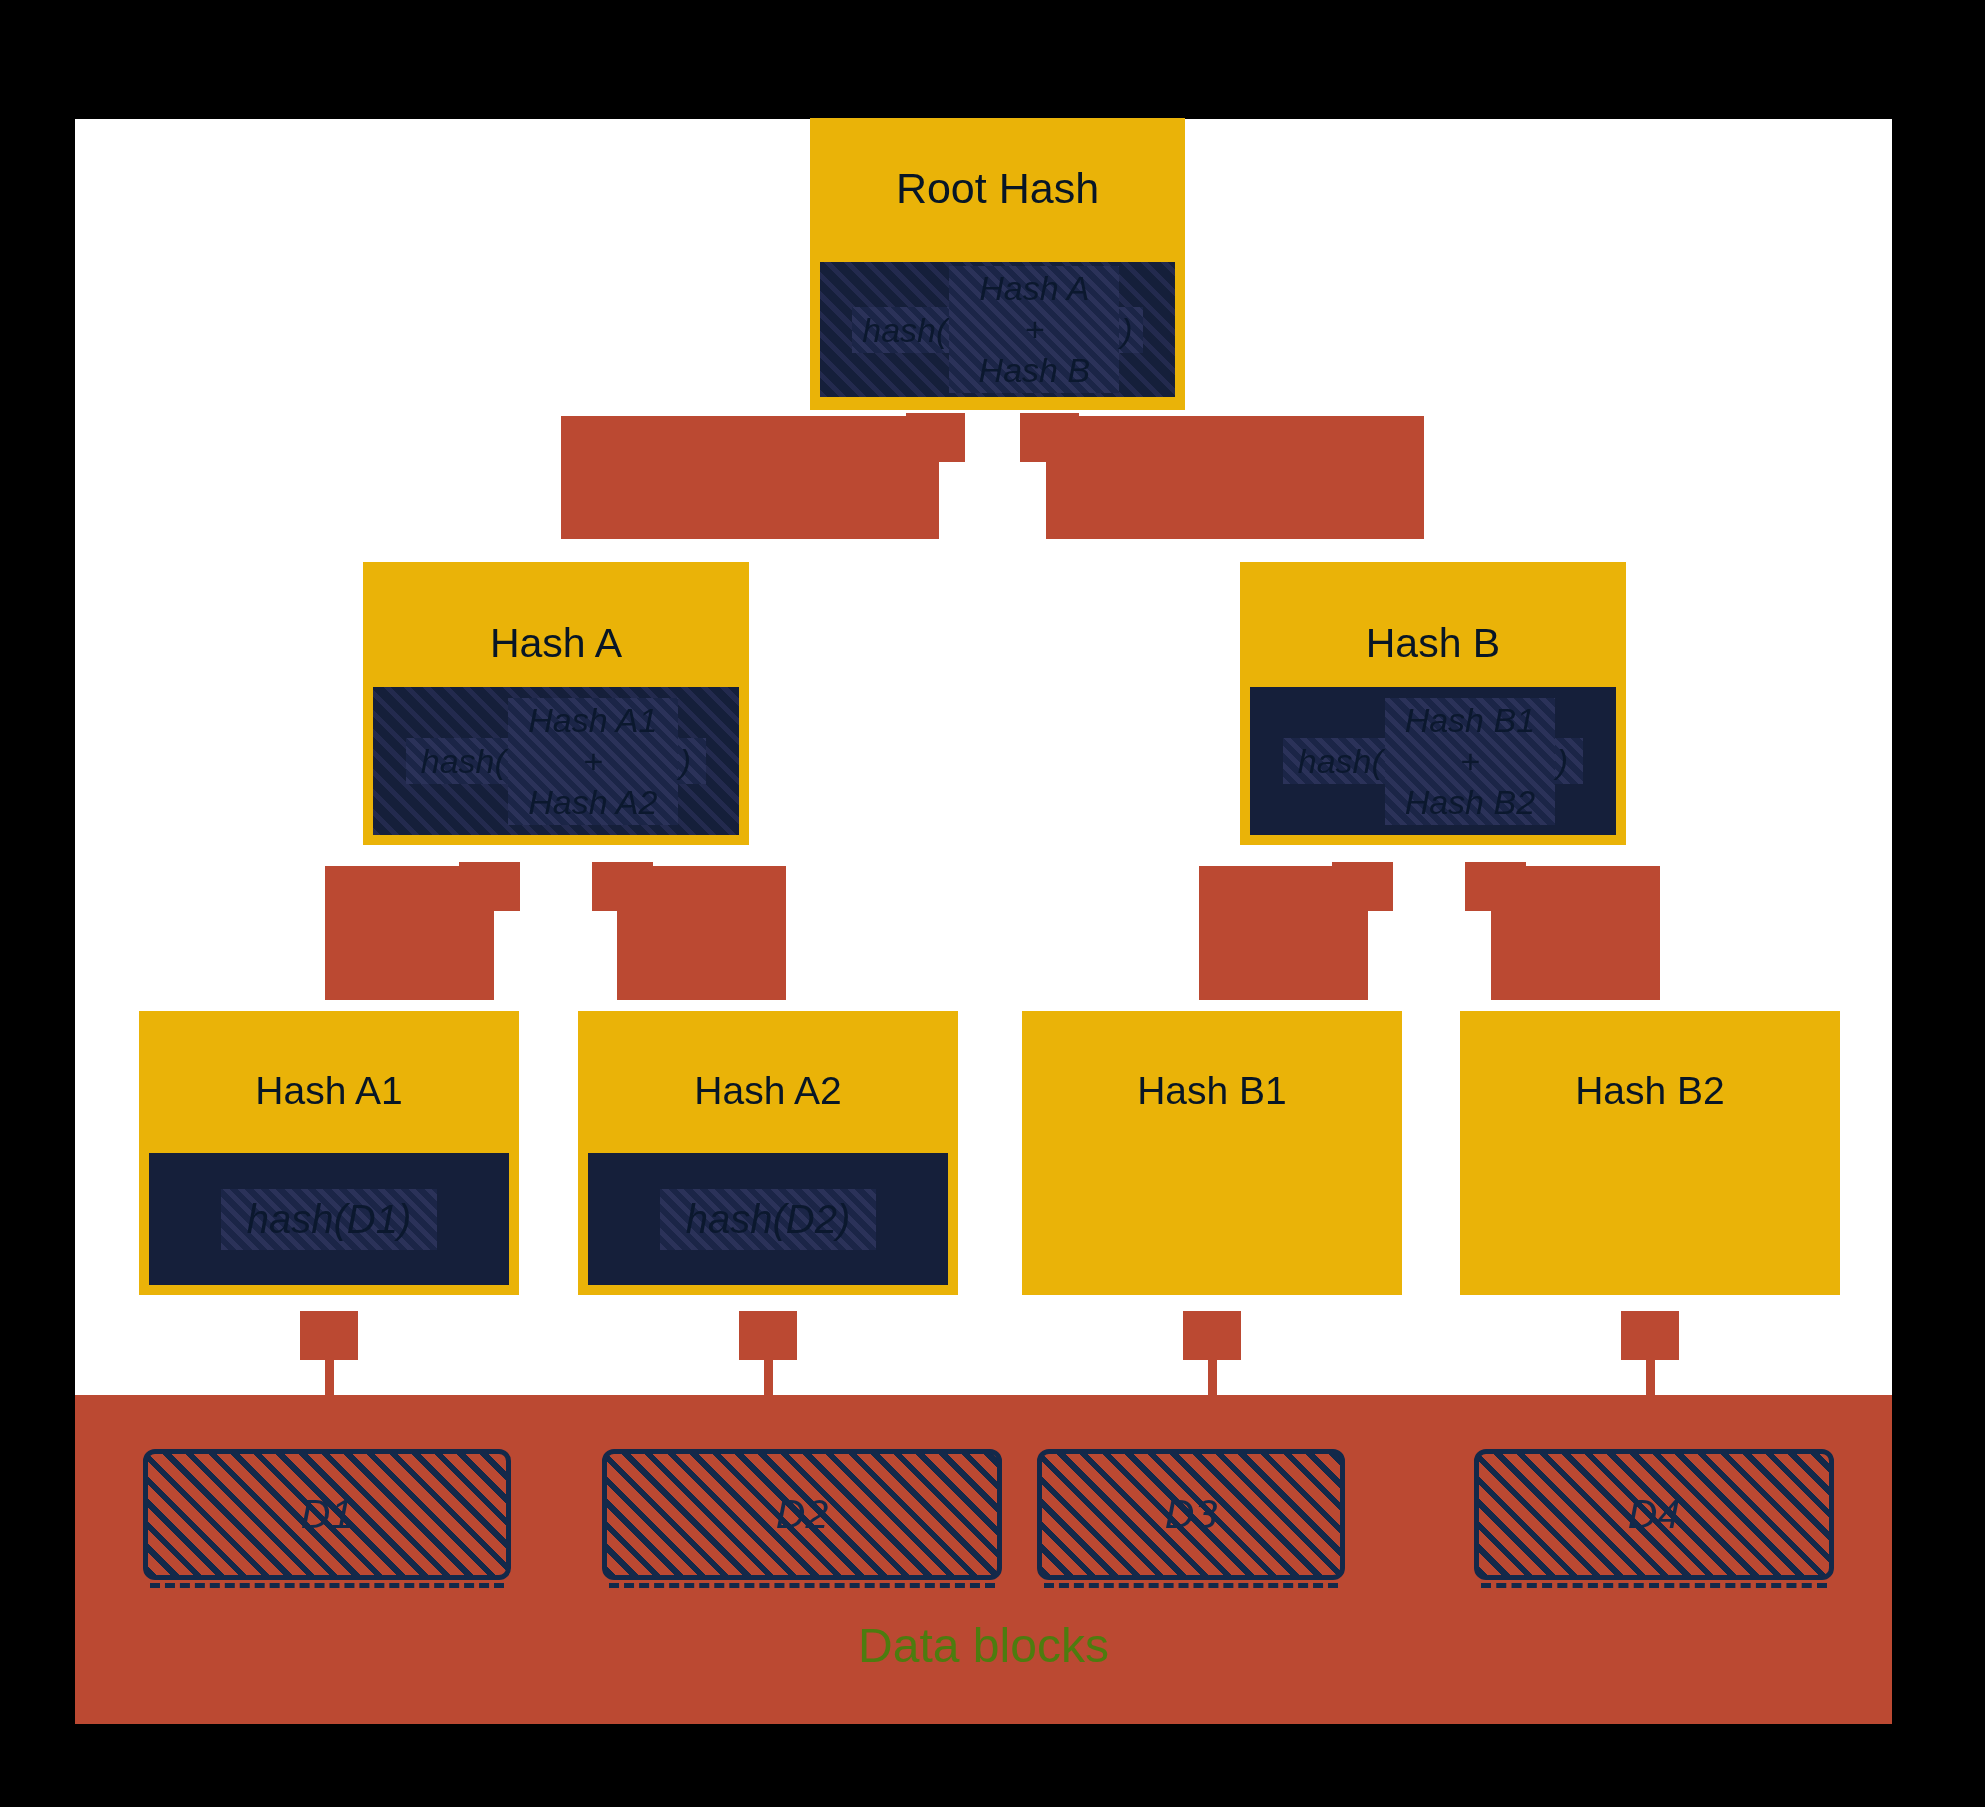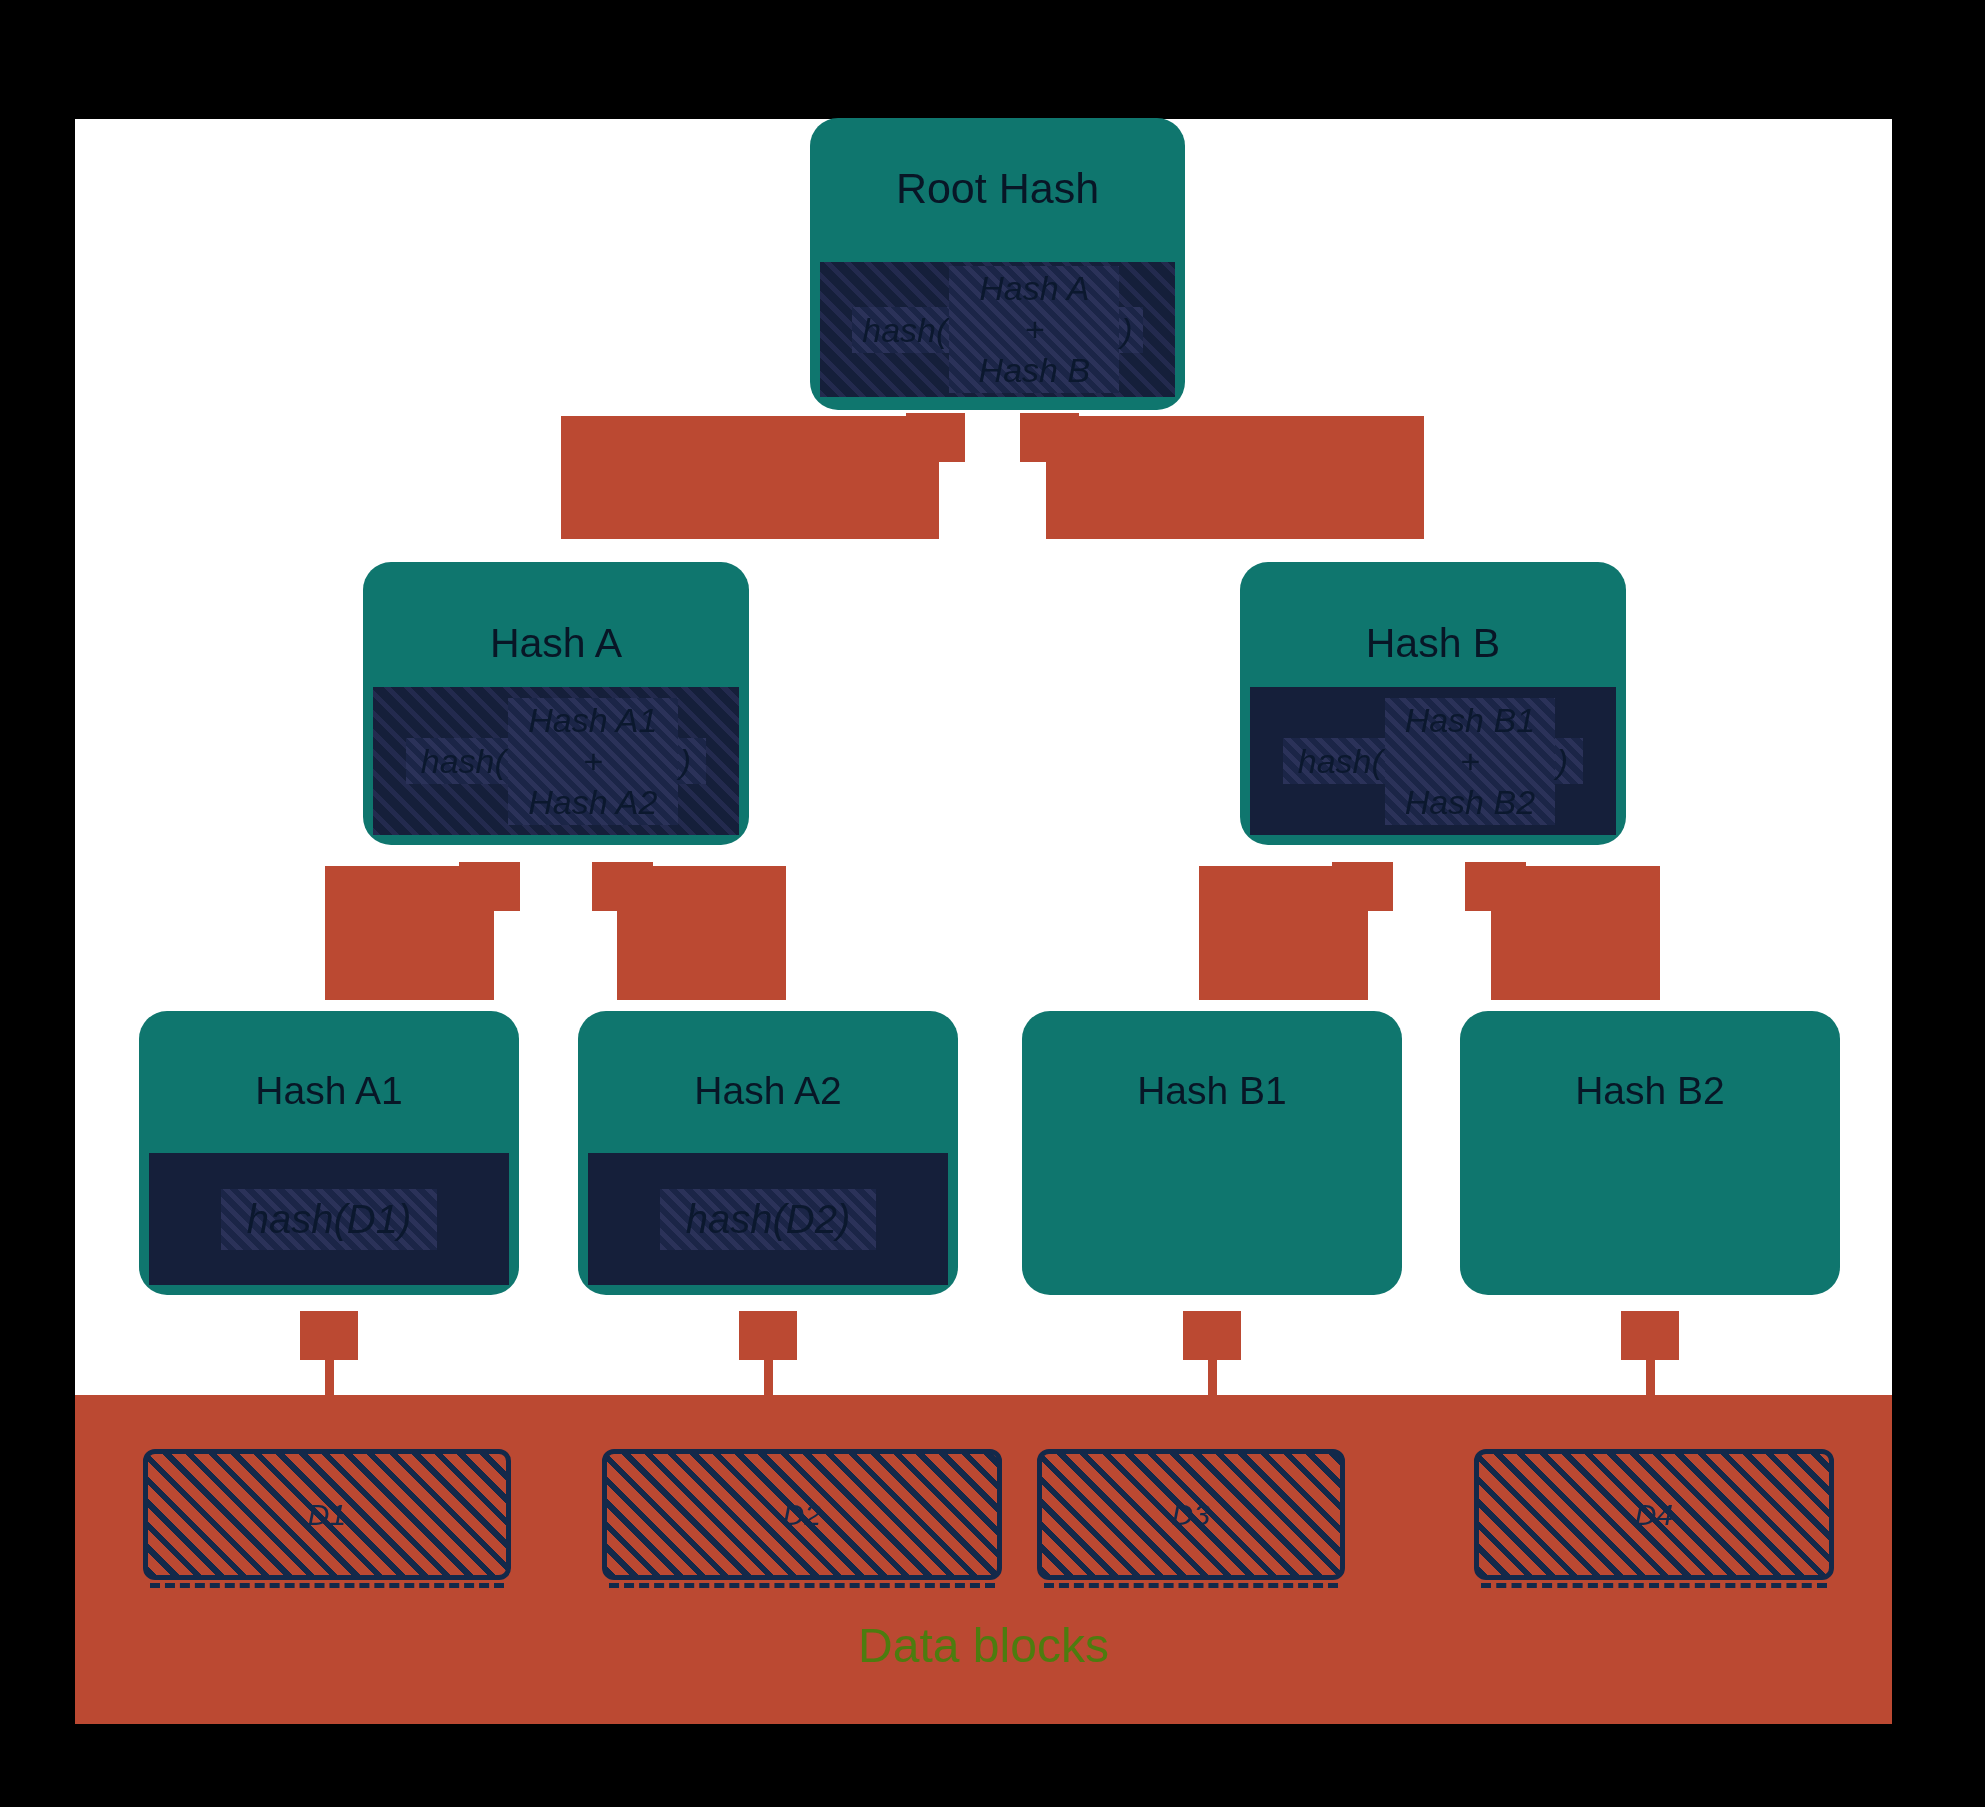--- a/index.html
+++ b/index.html
@@ -4,21 +4,21 @@
 <style>
   html,body{margin:0;padding:0;background:#000;}
   .canvas{
     position:relative;width:1985px;height:1807px;background:#000000;overflow:hidden;
     font-family:"Liberation Sans","DejaVu Sans",sans-serif;
   }
   .panel{position:absolute;left:75px;top:119px;width:1817px;height:1605px;background:#ffffff;}
   .databand{position:absolute;left:75px;top:1395px;width:1817px;height:329px;background:#bb4932;}
 
   
-  .nbox{position:absolute;background:#0f766e;border-radius:28px;}
+  .nbox{position:absolute;background:#eab308;}
   .nbox .title{position:absolute;left:0;right:0;text-align:center;color:#081626;font-weight:normal;}
   .root .title{top:46px;font-size:43px;}
   .lvl2 .title{top:58px;font-size:41px;}
   .lvl3 .title{top:58px;font-size:39px;}
 
   .band{position:absolute;left:10px;right:10px;background-color:#151f3a;}
   .root .band{bottom:13px;height:135px;}
   .lvl2 .band{bottom:10px;height:148px;}
   .lvl3 .band{bottom:10px;height:132px;}
   .band.hatched{
@@ -59,21 +59,21 @@
     border:5px solid #13294a;border-radius:12px;
     background-color:#bb4932;
     background-image:repeating-linear-gradient(45deg,#13294a 0 6px,transparent 6px 16px);
   }
   .dblock::after{
     content:"";position:absolute;left:2px;right:2px;bottom:-13px;
     border-top:5px dashed #13294a;
   }
   .dblock .dlabel{
     position:absolute;inset:0;display:flex;align-items:center;justify-content:center;
-    color:#13294a;font-style:italic;font-size:30px;
+    color:#13294a;font-style:italic;font-size:41px;
   }
   .bandlabel{
     position:absolute;left:75px;top:1618px;width:1817px;text-align:center;
     color:#4d7c0f;font-size:48px;
   }
 </style>
 </head>
 <body>
 
 <div class="canvas">

